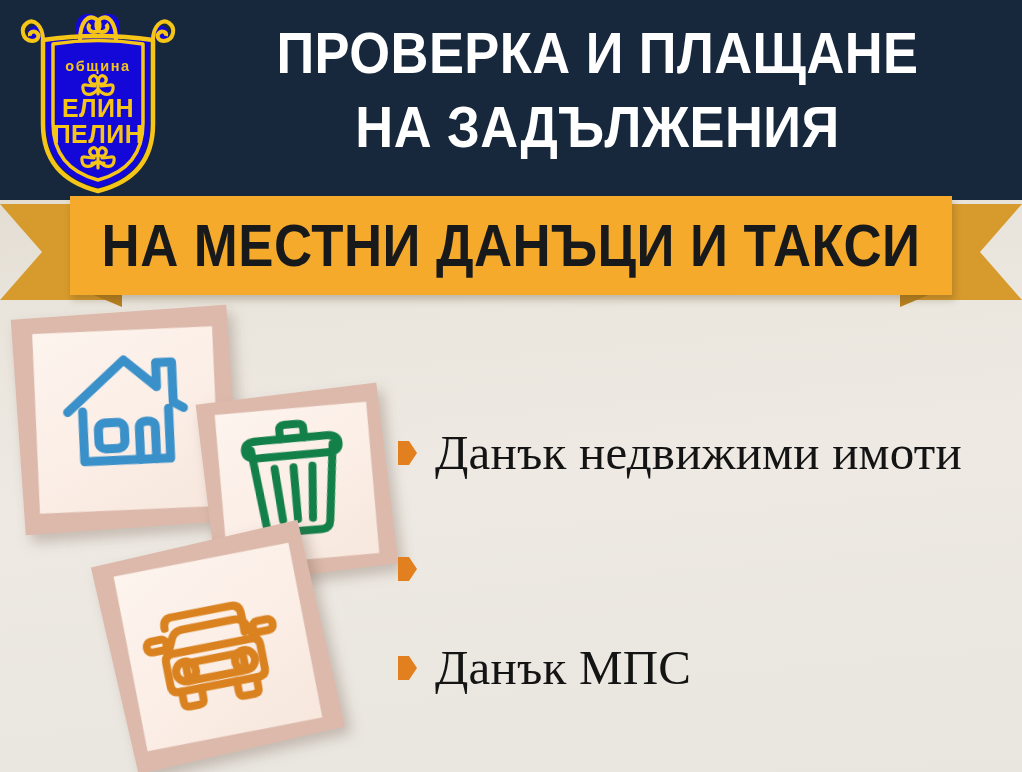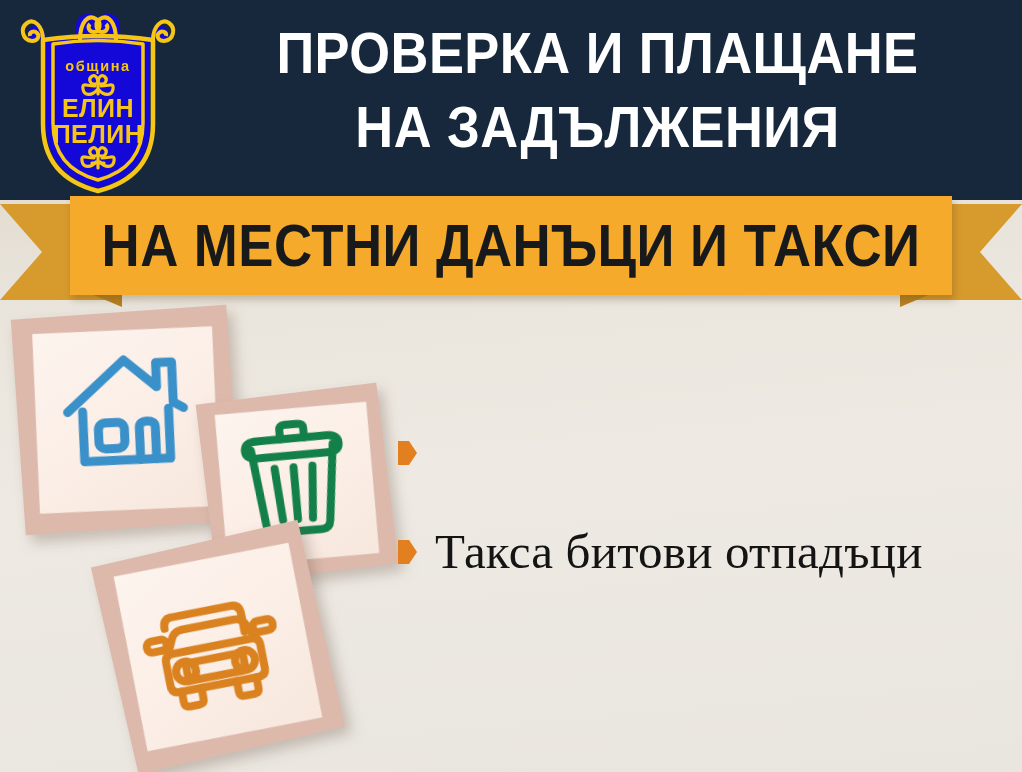--- a/index.html
+++ b/index.html
@@ -333,23 +333,27 @@
         <rect x="36" y="88" width="20" height="11" rx="5"></rect>
         <rect x="144" y="88" width="20" height="11" rx="5"></rect>
       </g>
     </svg>
   </div>
 
   <div class="list">
 
     <div class="list-item">
       <span class="bullet"></span>
+      <span class="list-label">Данък недвижими имоти</span>
     </div>
 
     <div class="list-item">
       <span class="bullet"></span>
-      <span class="list-label">Такса битови отпадъци</span>
     </div>
 
+    <div class="list-item">
+      <span class="bullet"></span>
+      <span class="list-label">Данък МПС</span>
+    </div>
 
   </div>
 
 </div>
 
 </body></html>

